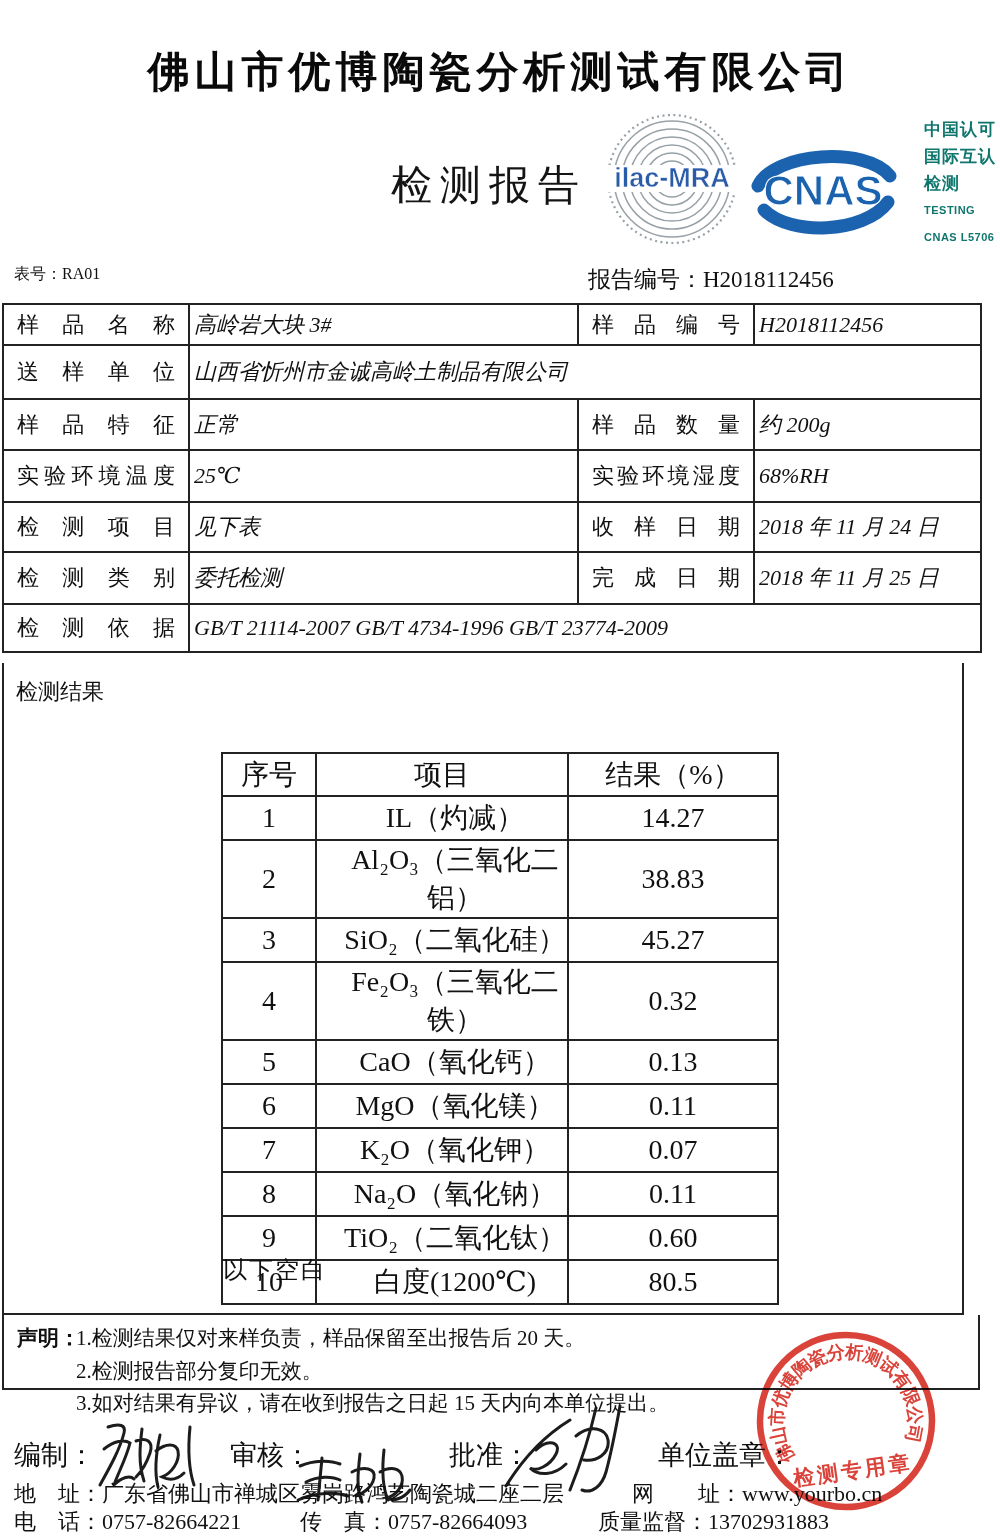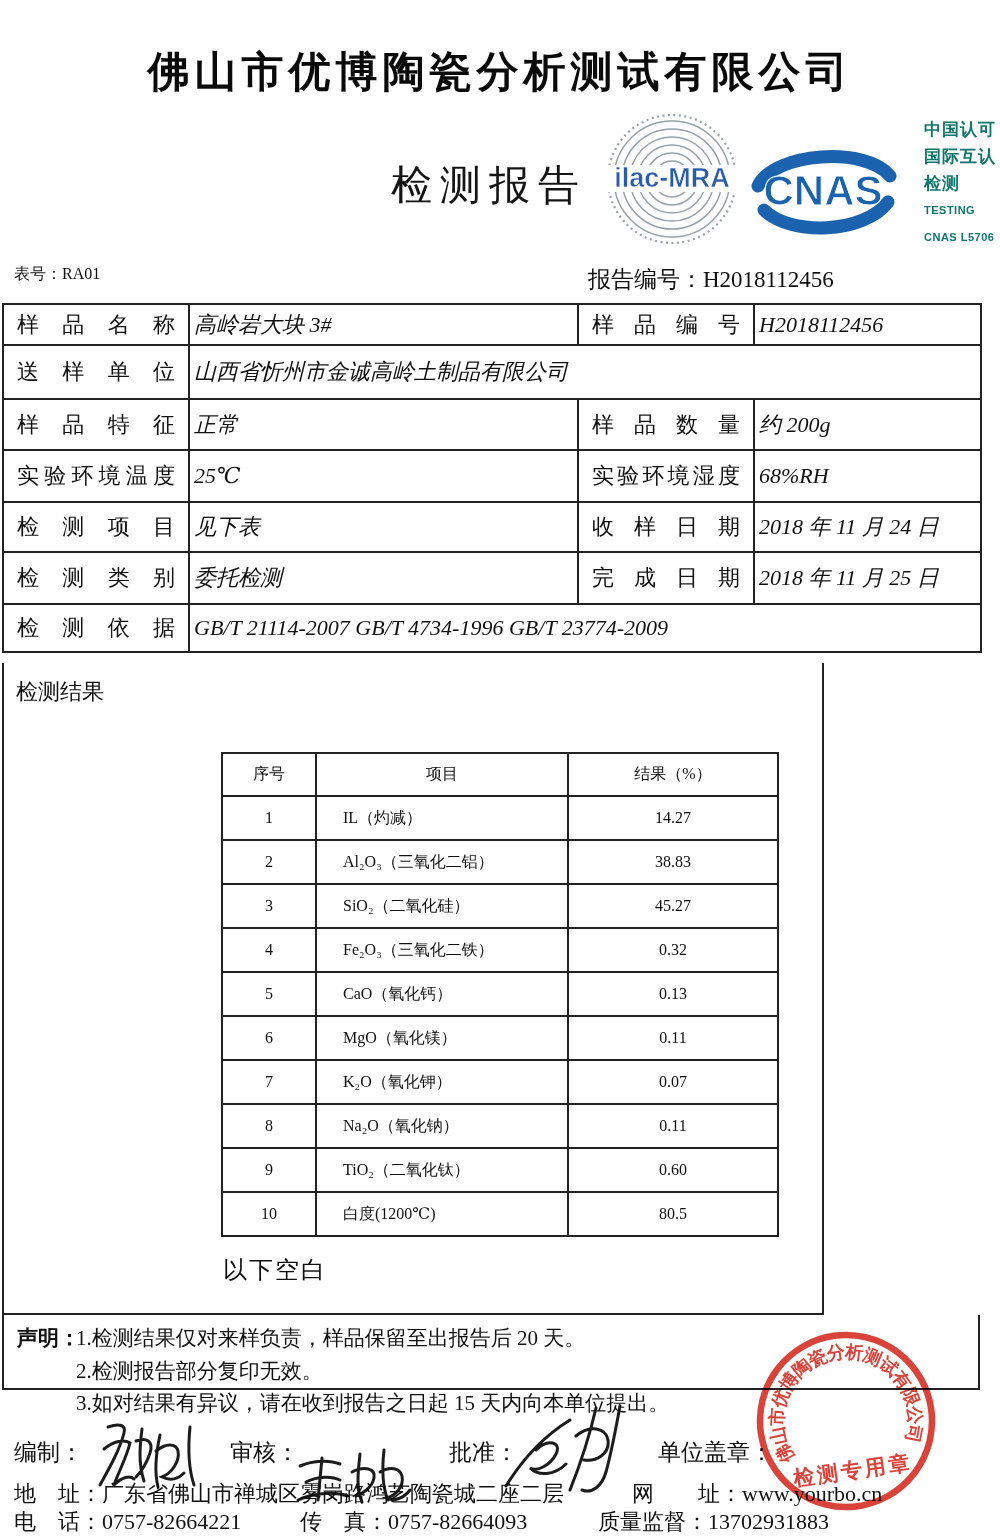--- a/index.html
+++ b/index.html
@@ -31,36 +31,36 @@
   
   table { border-collapse:collapse; }
   .info-table { left:2px; top:303px; width:978px; table-layout:fixed; }
   .info-table td { border:2px solid #222; font-size:22px; overflow:hidden; }
   .info-table td.lbl {
     padding:0 13px; text-align:justify; text-align-last:justify;
   }
   .info-table td.val { padding-left:4px;font-style:italic; }
 
   
-  .results-box { left:2px; top:663px; width:822px; height:652px;
+  .results-box { left:2px; top:663px; width:962px; height:652px;
     border:2px solid #222; border-top:none; }
   .results-label { left:12px; top:14px; font-size:22px; }
   .results-table { position:absolute; left:217px; top:89px; width:556px; table-layout:fixed; }
-  .results-table td { border:2px solid #222; font-size:16px; text-align:center; }
-  .results-table td.item { text-align:left; padding-left:26px; }
+  .results-table td { border:2px solid #222; font-size:28px; text-align:center; }
+  .results-table td.item { text-align:center; padding-left:26px; }
   .below-blank { left:219px; top:591px; font-size:24px; letter-spacing:2px; }
 
   
   .statement-box { left:2px; top:1315px; width:978px; height:75px;
     border:2px solid #222; border-top:none; }
   .statement-label { left:13px; top:9px; font-size:21px; font-weight:bold; }
   .st-line { left:72px; font-size:21px; }
 
   
-  .sig-label { top:1437px; font-size:23px; }
+  .sig-label { top:1437px; font-size:27px; }
   .contact-line { font-size:22px; }
   .sig-svg, .seal-svg { position:absolute; }
   .seal-svg { mix-blend-mode:multiply; opacity:0.93; transform:rotate(-8deg); }
 
   .logo-svg { position:absolute; }
 </style>
 </head>
 <body>
 
 <div id="page">

